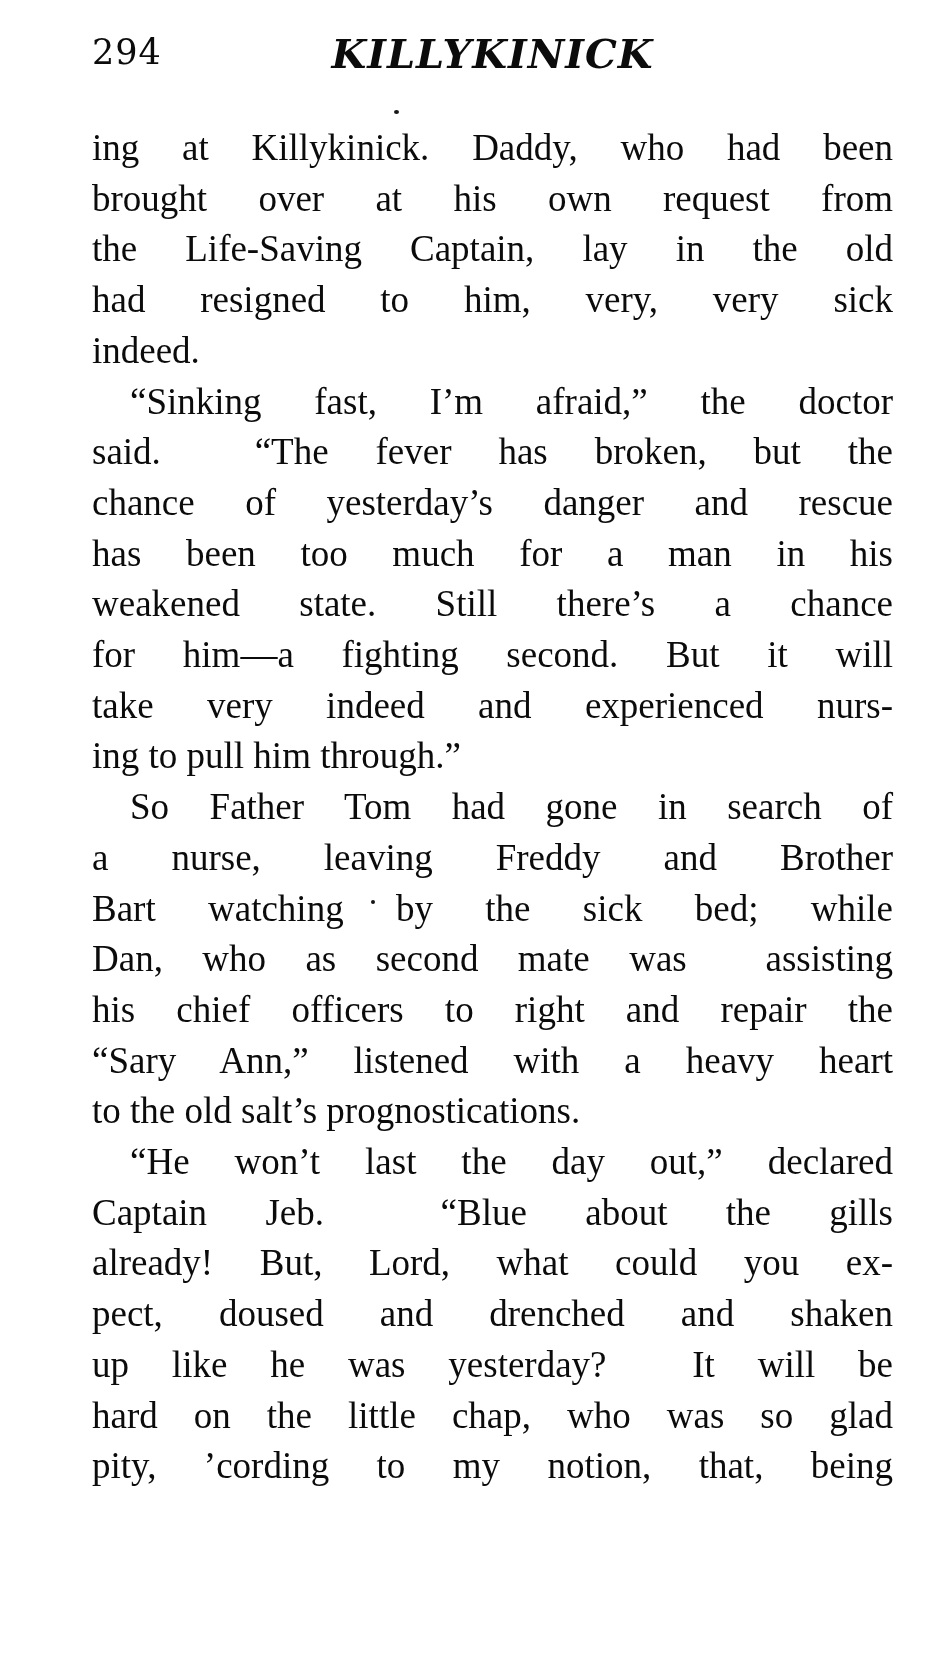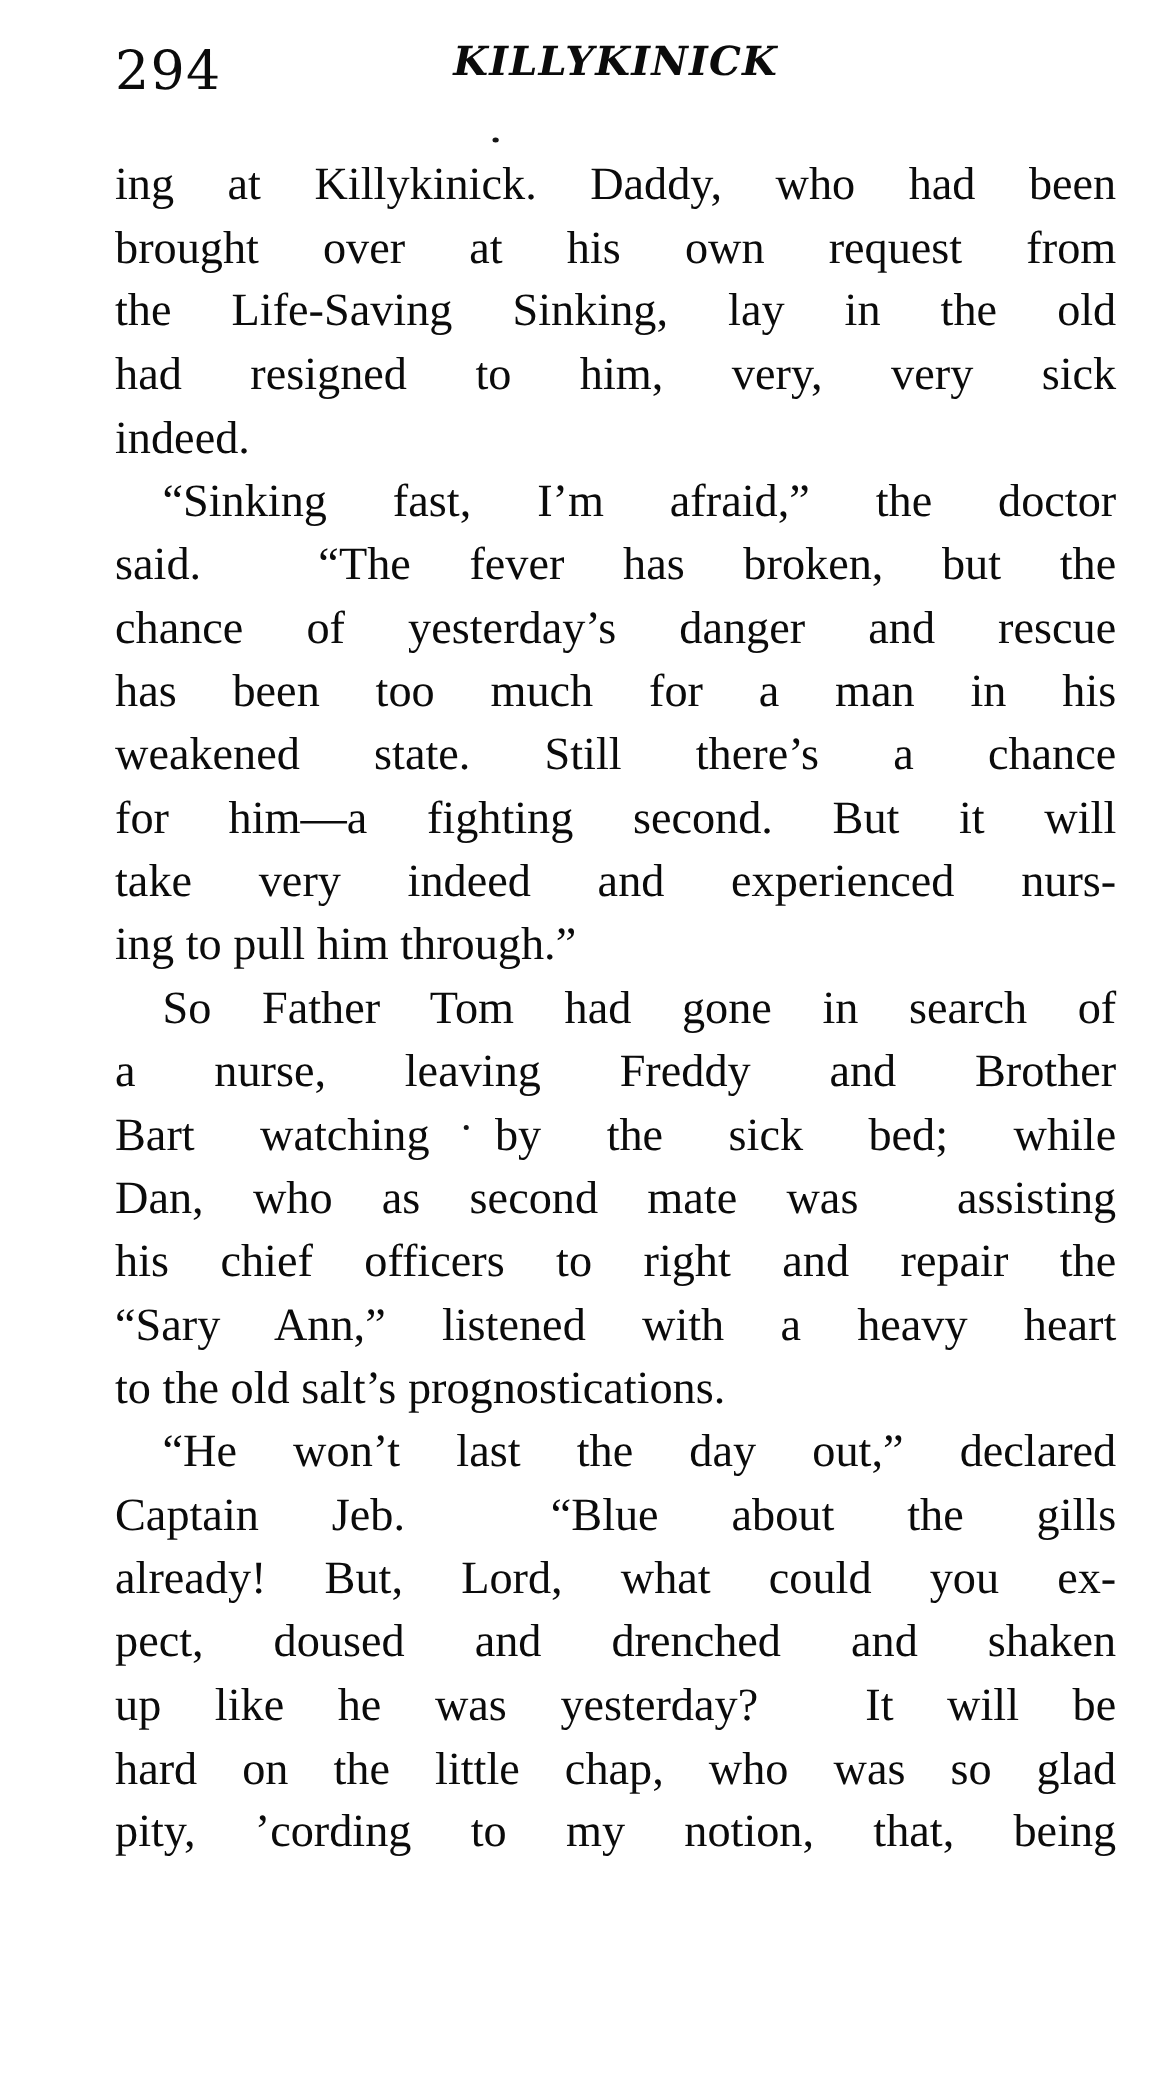--- a/index.html
+++ b/index.html
@@ -17,30 +17,30 @@
     position: absolute;
     top: 30px;
     left: 92px;
     width: 801px;
     height: 50px;
   }
   .page-number {
     position: absolute;
     left: 0;
     top: 2px;
-    font-size: 43px;
+    font-size: 35px;
     letter-spacing: 1px;
   }
   .running-title {
     position: absolute;
     left: 0;
     right: 0;
     top: 0;
     text-align: center;
-    font-size: 32px;
+    font-size: 40px;
     font-weight: bold;
     font-style: italic;
     letter-spacing: 1px;
   }
   .body-text {
     position: absolute;
     top: 123px;
     left: 92px;
     width: 801px;
     font-size: 37px;
@@ -76,21 +76,21 @@
   </div>
 
   <div class="ink-speck speck-1"></div>
   <div class="ink-speck speck-2"></div>
 
   <div class="body-text">
 
     <div class="para">
       <div class="line">ing at Killykinick. Daddy, who had been</div>
       <div class="line">brought over at his own request from</div>
-      <div class="line">the Life-Saving Sinking, lay in the old</div>
+      <div class="line">the Life-Saving Captain, lay in the old</div>
       <div class="line">had resigned to him, very, very sick</div>
       <div class="line last">indeed.</div>
     </div>
 
     <div class="para">
       <div class="line indent">“Sinking fast, I’m afraid,” the doctor</div>
       <div class="line">said.&nbsp; “The fever has broken, but the</div>
       <div class="line">chance of yesterday’s danger and rescue</div>
       <div class="line">has been too much for a man in his</div>
       <div class="line">weakened state. Still there’s a chance</div>

